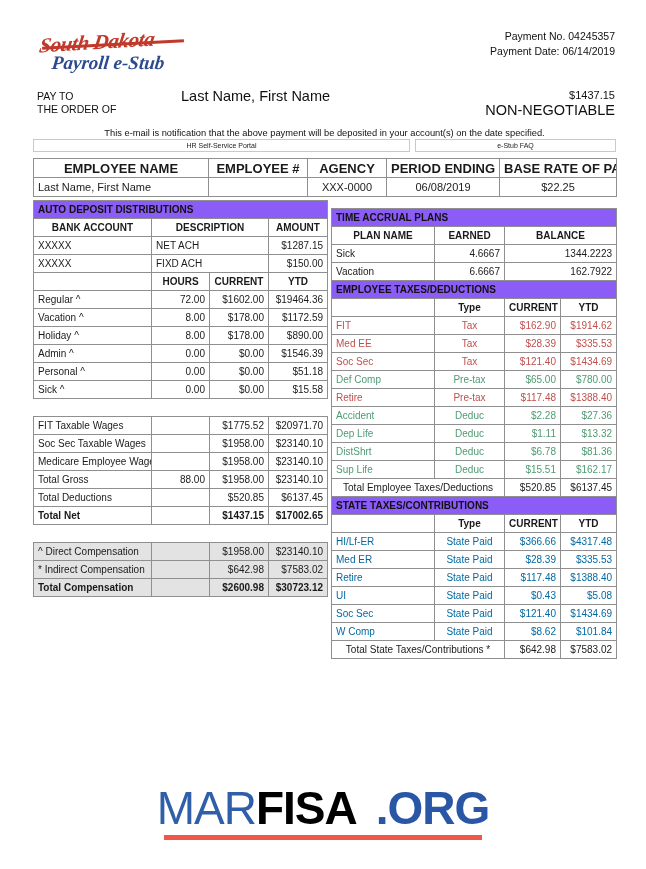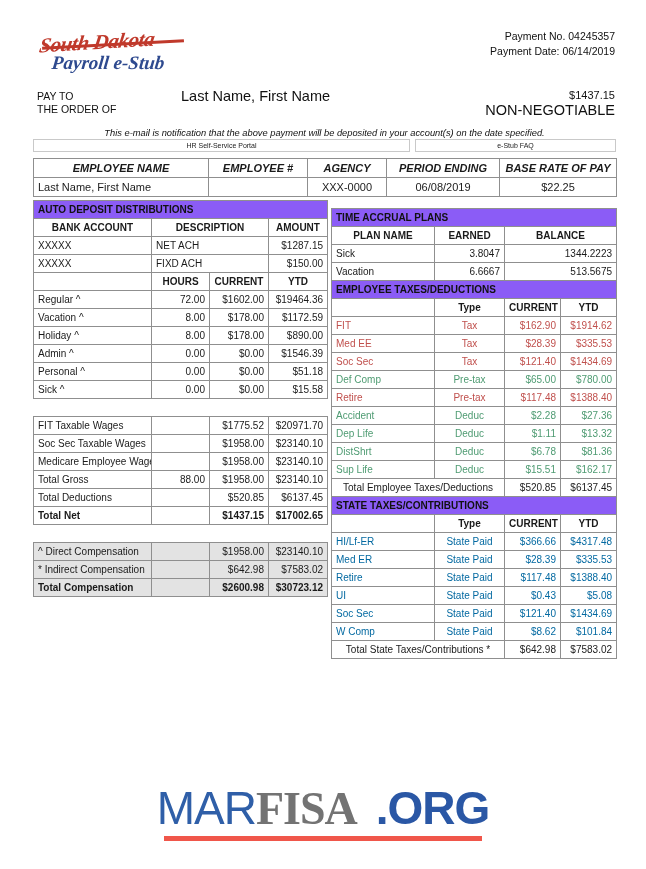--- a/index.html
+++ b/index.html
@@ -108,21 +108,20 @@
     color: #111;
     white-space: nowrap;
     margin-left: 36px;
   }
   .notice {
     position: absolute;
     left: 0; top: 100px;
     width: 583px;
     text-align: center;
     font-size: 9.3px;
-    font-style: italic;
     color: #111;
   }
 
   
   .linkbar {
     position: absolute;
     left: 33px; top: 139px;
     width: 583px;
     height: 15px;
   }
@@ -183,21 +182,21 @@
     height: 13px;
   }
 
   
   .empinfo {
     position: absolute;
     left: 33px; top: 158px;
     width: 583px;
   }
   .empinfo td { height: 19px; font-size: 11px; }
-  .empinfo .col-head { font-size: 11px; font-style: italic; }
+  .empinfo .col-head { font-size: 13px; }
 
   
   .leftcol {
     position: absolute;
     left: 33px; top: 200px;
     width: 294px;
   }
   .leftcol td { height: 18px; }
 
   
@@ -220,21 +219,21 @@
     text-align: center;
   }
   .wm-text {
     font-family: "Liberation Sans", sans-serif;
     font-size: 46px;
     letter-spacing: -1px;
     line-height: 52px;
     display: inline-block;
   }
   .wm-mar  { color: #2f5fa8; font-weight: normal; }
-  .wm-fisa { color: #737373; font-weight: bold; font-family: Liberation Serif, serif; }
+  .wm-fisa { color: #000000; font-weight: bold; }
   .wm-org  { color: #2a57a5; font-weight: bold; margin-left: 19px; }
   .wm-rule {
     width: 318px;
     height: 5px;
     background: #f0564a;
     margin: 1px auto 0 auto;
   }
 </style>
 </head>
 <body>
@@ -454,27 +453,27 @@
         <tr>
       <td class="sect-head" colspan="4">TIME ACCRUAL PLANS</td>
     </tr>
     <tr>
       <td class="col-head">PLAN NAME</td>
       <td class="col-head">EARNED</td>
       <td class="col-head" colspan="2">BALANCE</td>
     </tr>
     <tr>
       <td class="l">Sick</td>
-      <td class="r">3.8047</td>
+      <td class="r">4.6667</td>
       <td class="r" colspan="2">1344.2223</td>
     </tr>
     <tr>
       <td class="l">Vacation</td>
       <td class="r">6.6667</td>
-      <td class="r" colspan="2">513.5675</td>
+      <td class="r" colspan="2">162.7922</td>
     </tr>
 
     <tr>
       <td class="sect-head" colspan="4">EMPLOYEE TAXES/DEDUCTIONS</td>
     </tr>
     <tr>
       <td class="col-head"></td>
       <td class="col-head">Type</td>
       <td class="col-head">CURRENT</td>
       <td class="col-head">YTD</td>

